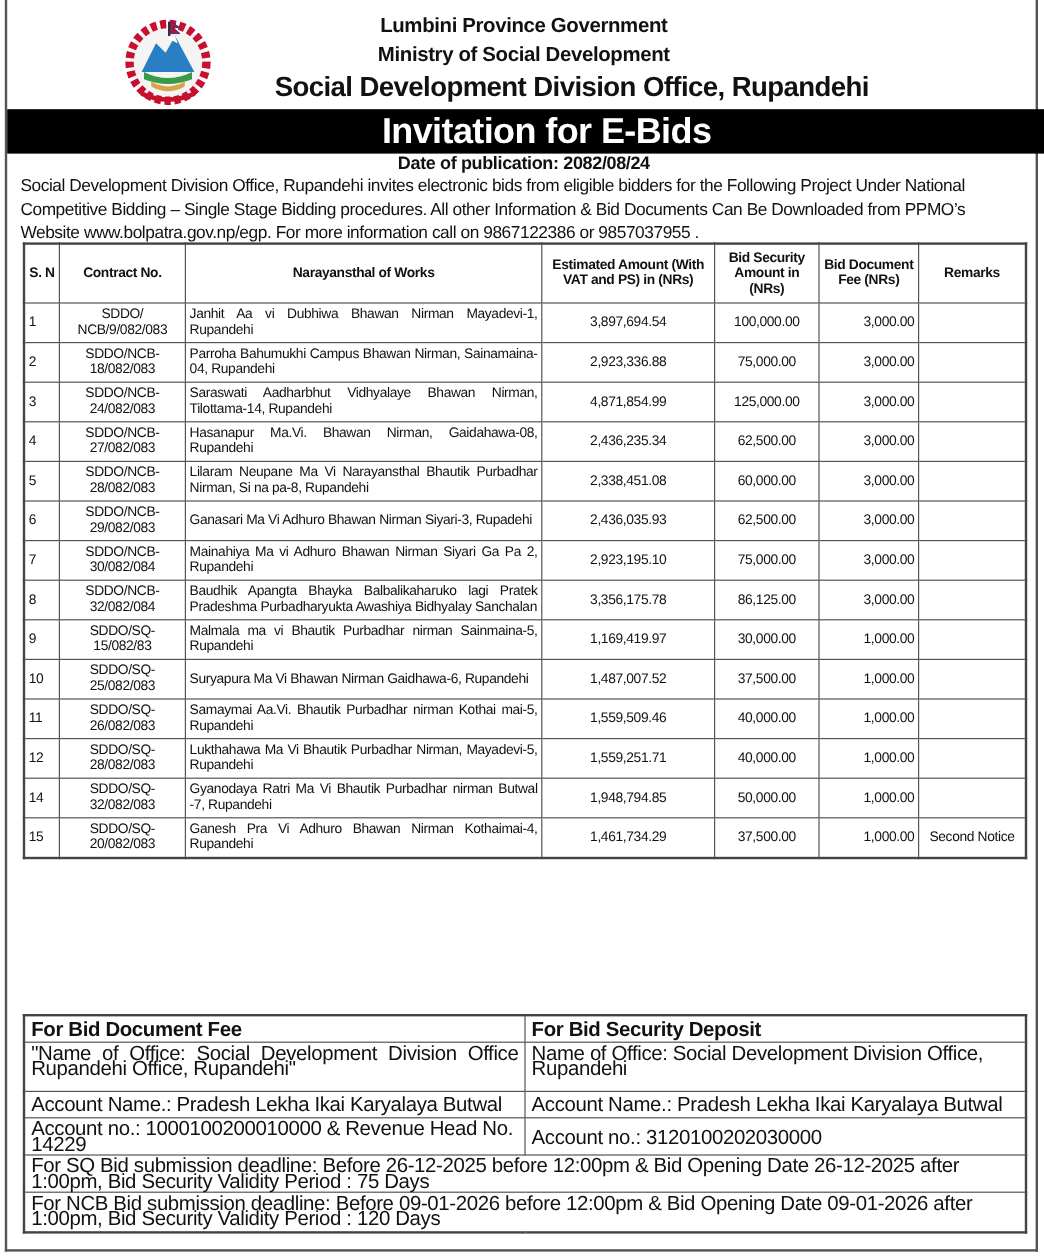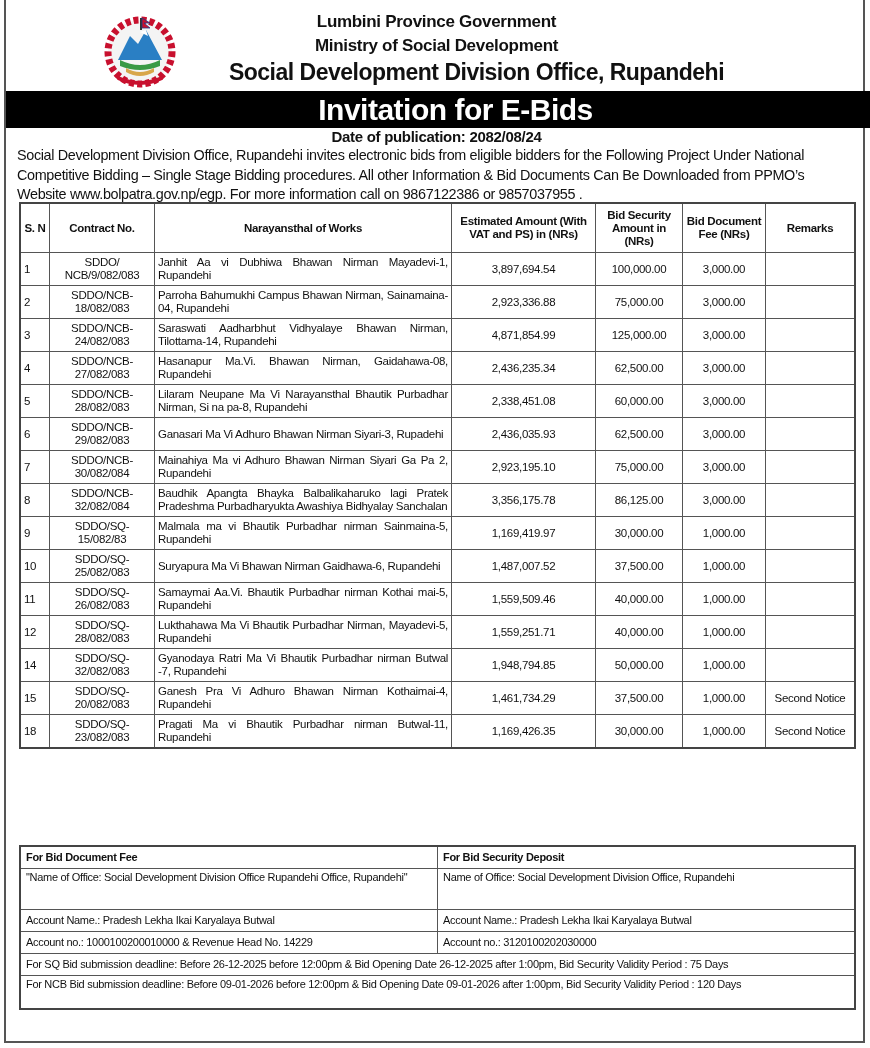--- a/index.html
+++ b/index.html
@@ -19,24 +19,24 @@
   table { border-collapse: collapse; position: absolute; font-size: 11.5px; letter-spacing: -0.3px; }
   .bids { left: 13px; top: 202px; width: 837px; border: 2px solid #444; }
   .bids th, .bids td { border: 1px solid #555; padding: 1px 3px; vertical-align: middle; line-height: 13px; }
   .bids th { font-weight: bold; font-size: 11.5px; text-align: center; height: 46px; }
   .bids td { height: 30px; }
   .c-sn { width: 22px; text-align: left; }
   .c-contract { width: 98px; text-align: center; }
   .c-desc { width: 290px; text-align: justify; }
   .c-est { width: 137px; text-align: center; }
   .c-sec { width: 80px; text-align: center; }
-  .c-fee { width: 76px; text-align: center; }
+  .c-fee { width: 76px; text-align: right; }
   .c-rem { text-align: center; }
   .bank { left: 13px; top: 845px; width: 837px; border: 2px solid #444; }
-  .bank td { border: 1px solid #555; padding: 2px 5px; font-size: 11px; line-height: 13px; vertical-align: top; }
+  .bank td { border: 1px solid #555; padding: 2px 5px; font-size: 17px; line-height: 13px; vertical-align: top; }
   .bank .h { font-weight: bold; height: 17px; vertical-align: middle; }
   .bank .r { height: 17px; vertical-align: middle; }
   .bank .tall { height: 36px; }
   .bank .half { width: 50%; }
   .logo svg { width: 100%; height: 100%; }
 </style>
 </head>
 <body>
 
 <div class="page">
@@ -191,29 +191,20 @@
         </tr>
         <tr>
           <td class="c-sn">15</td>
           <td class="c-contract">SDDO/SQ- 20/082/083</td>
           <td class="c-desc">Ganesh Pra Vi Adhuro Bhawan Nirman Kothaimai-4, Rupandehi</td>
           <td class="c-est">1,461,734.29</td>
           <td class="c-sec">37,500.00</td>
           <td class="c-fee">1,000.00</td>
           <td class="c-rem">Second Notice</td>
         </tr>
-        <tr>
-          <td class="c-sn">18</td>
-          <td class="c-contract">SDDO/SQ- 23/082/083</td>
-          <td class="c-desc">Pragati Ma vi Bhautik Purbadhar nirman Butwal-11, Rupandehi</td>
-          <td class="c-est">1,169,426.35</td>
-          <td class="c-sec">30,000.00</td>
-          <td class="c-fee">1,000.00</td>
-          <td class="c-rem">Second Notice</td>
-        </tr>
       </tbody>
   </table>
 
   <table class="bank">
     <tbody>
         <tr>
       <td class="h half">For Bid Document Fee</td>
       <td class="h half">For Bid Security Deposit</td>
     </tr>
     <tr>

